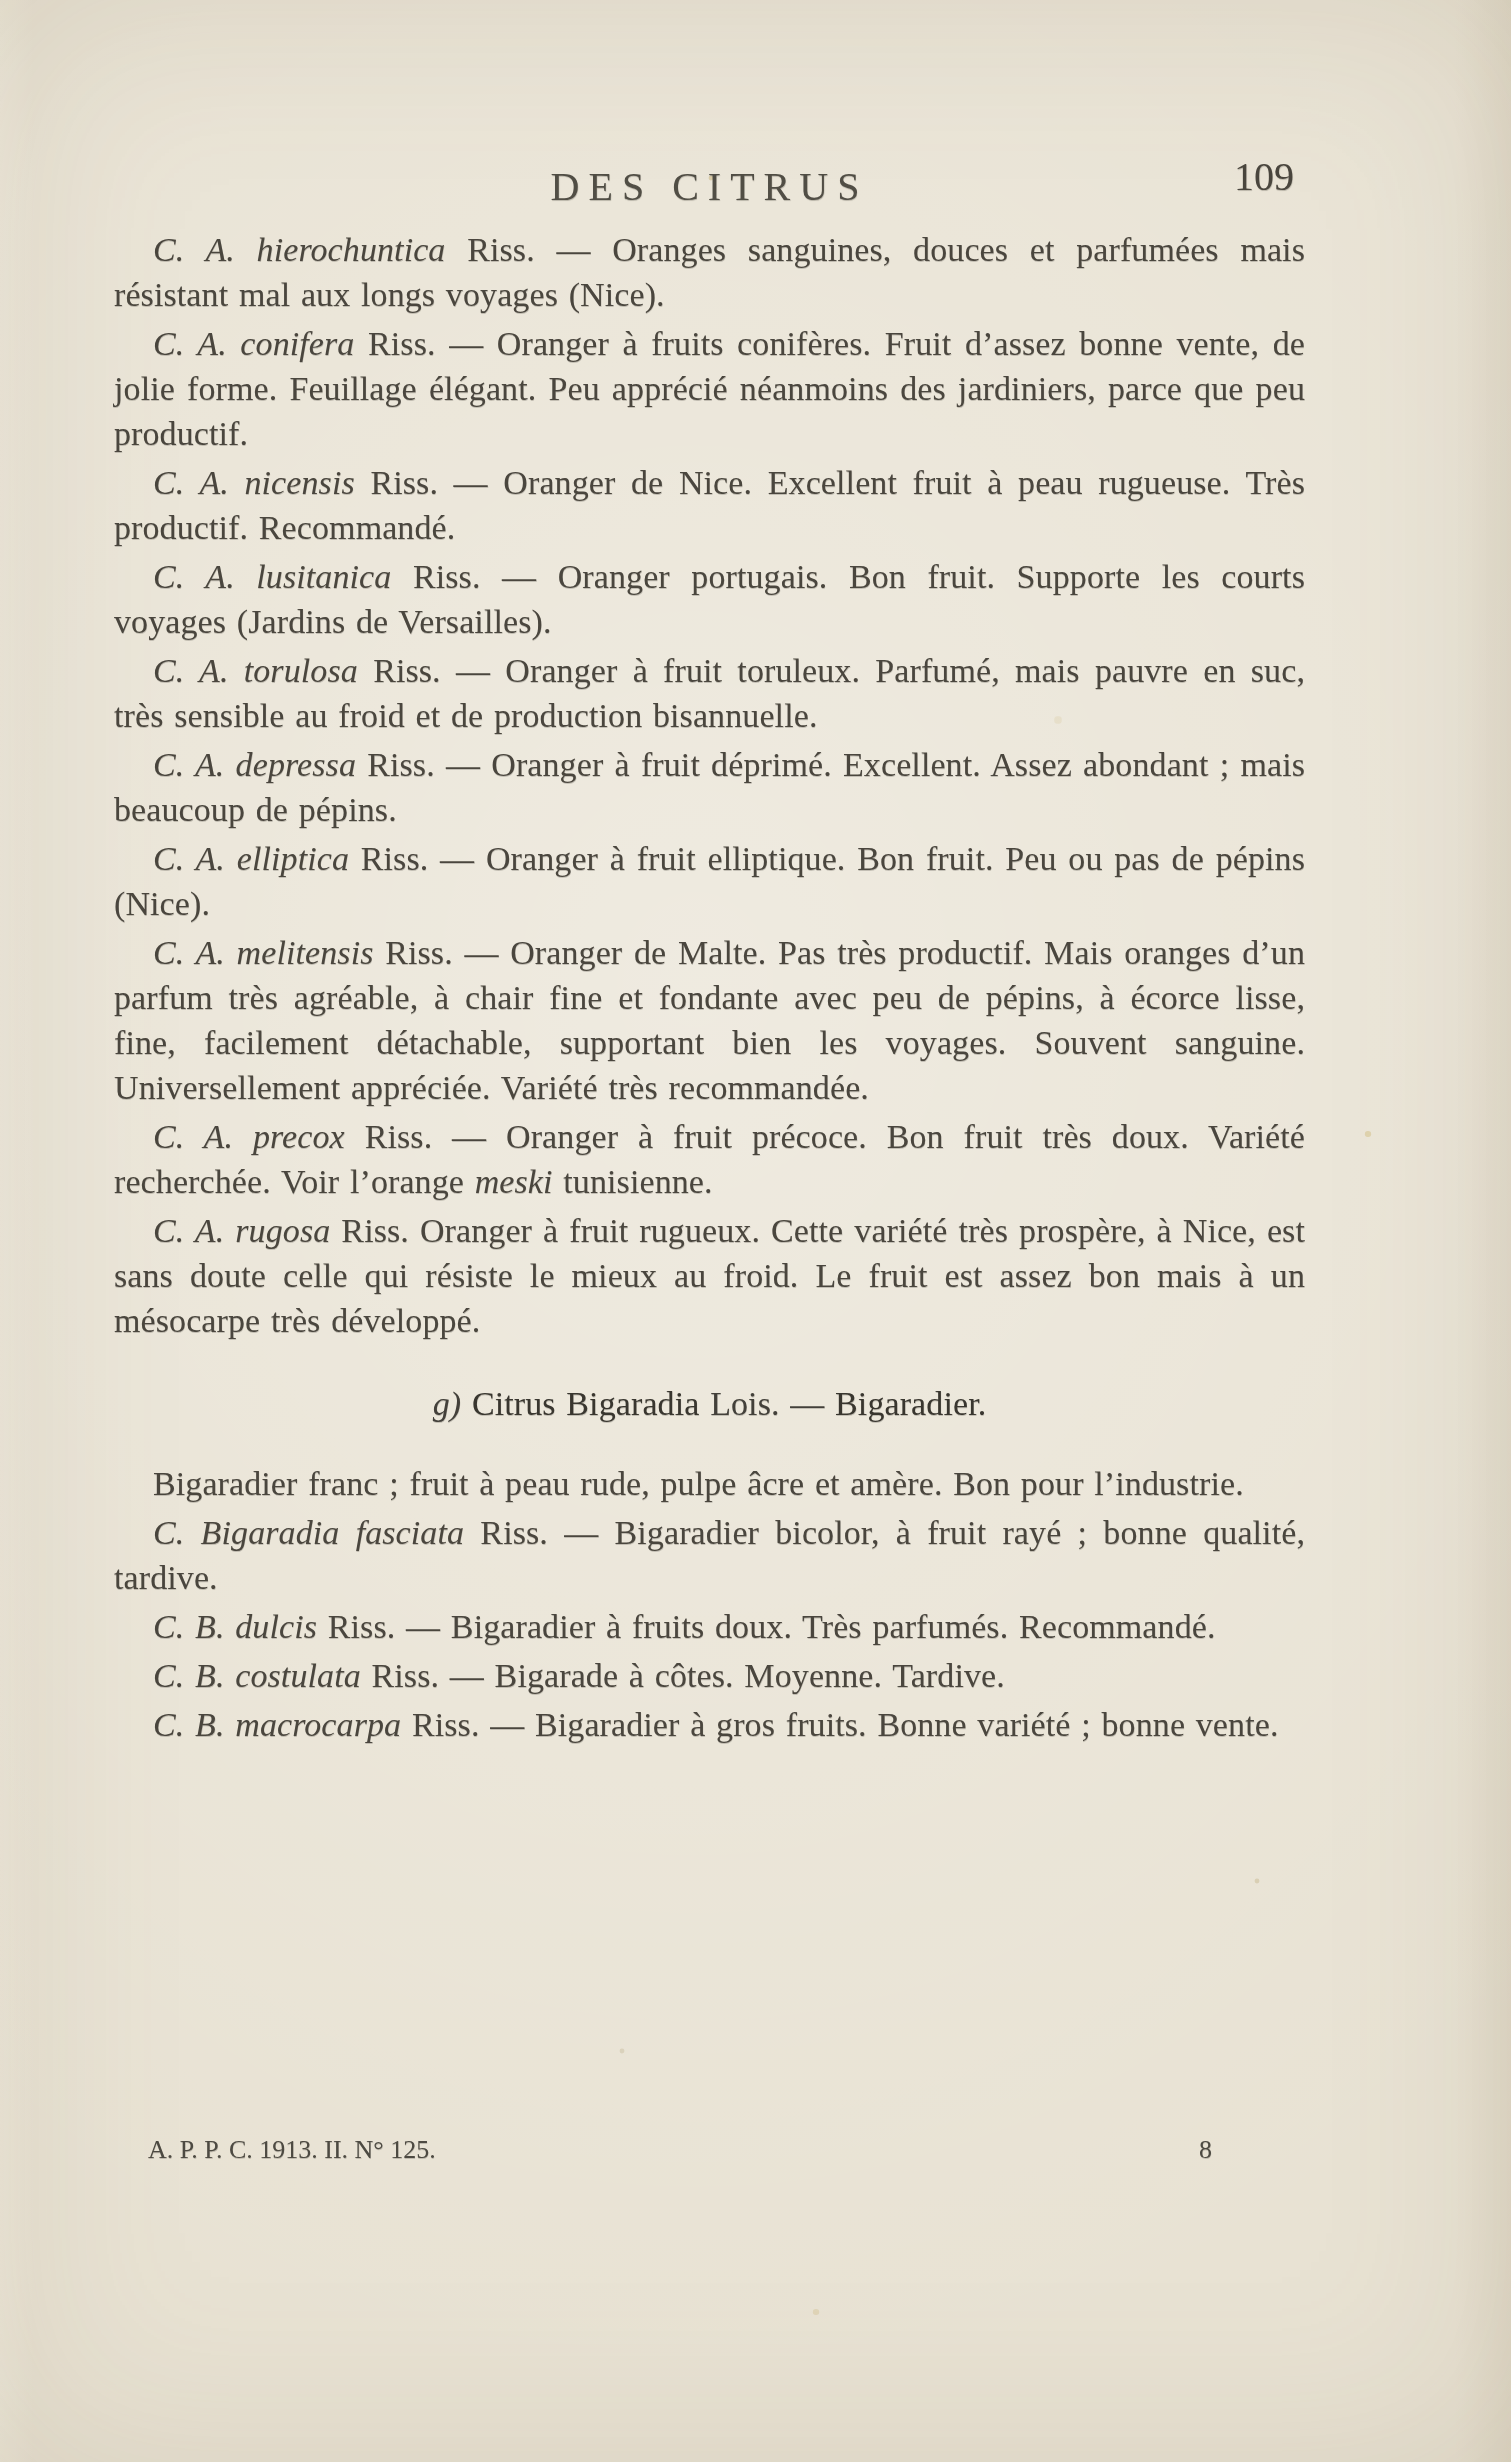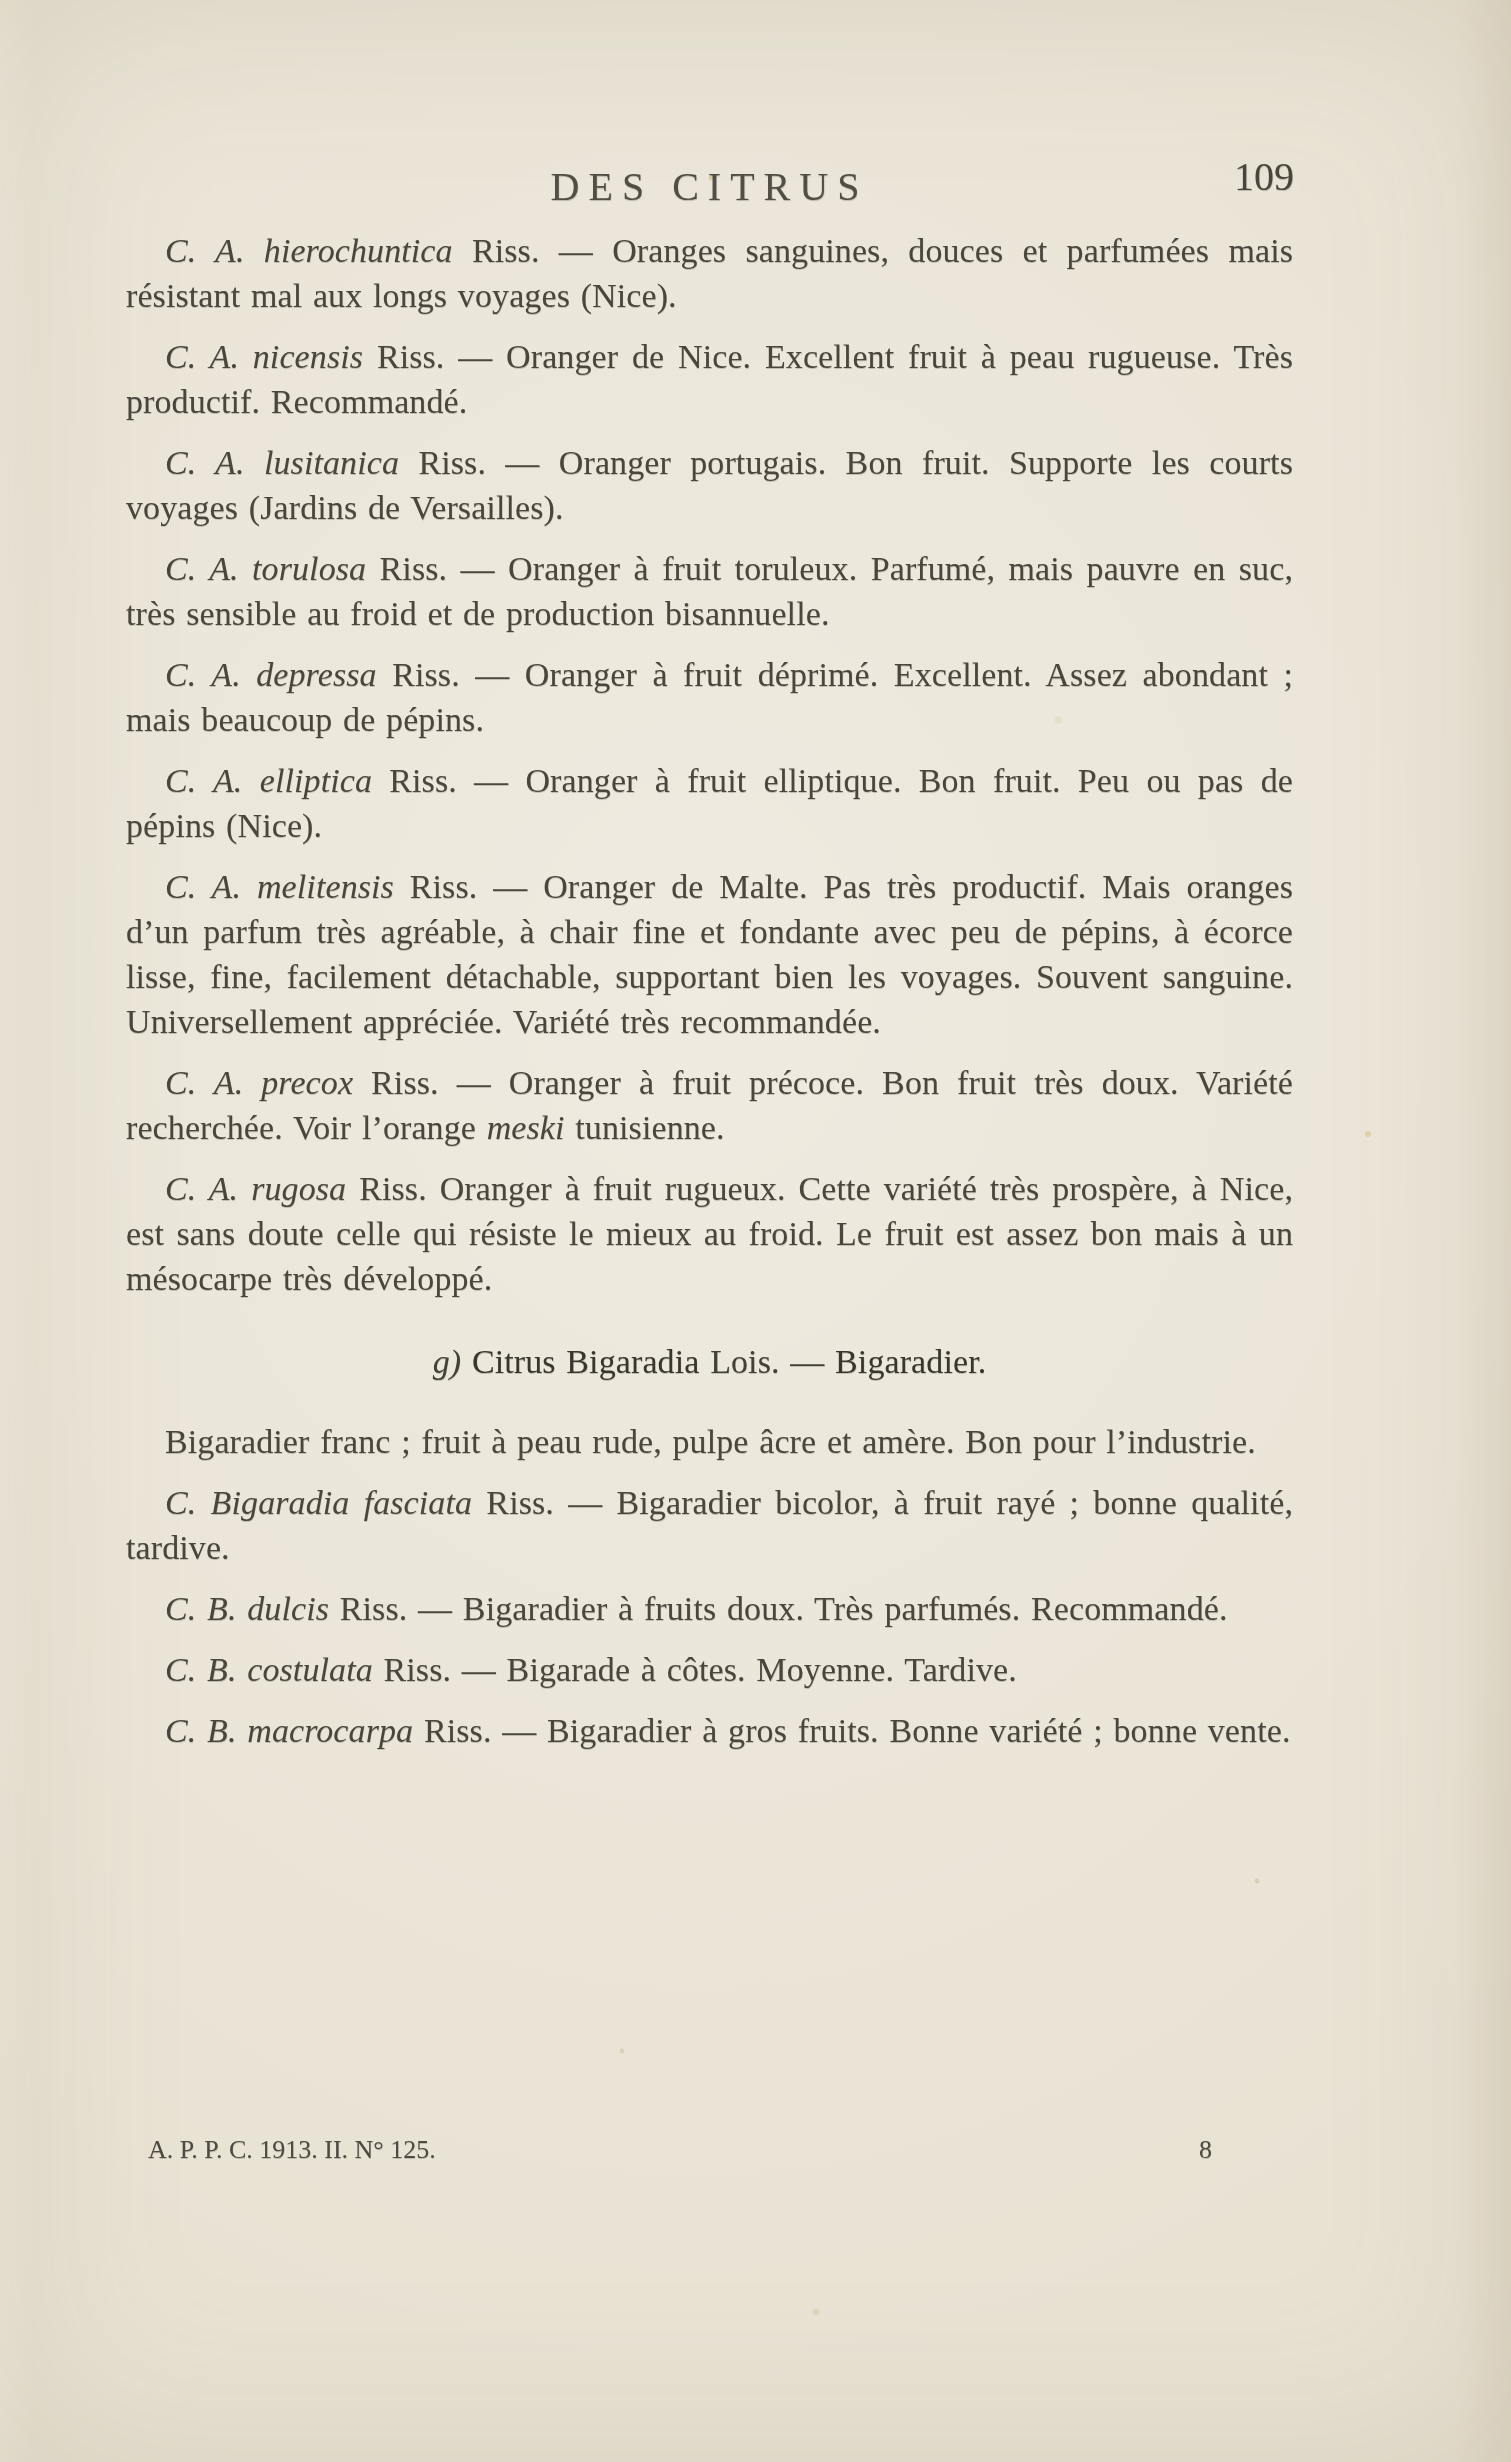--- a/index.html
+++ b/index.html
@@ -69,21 +69,21 @@
     font-size: 40px;
     color: #4a463e;
     text-shadow: 0.4px 0.5px 0.7px rgba(80, 75, 65, 0.30);
   }
 
   .body-text {
     margin-top: 15px;
     text-shadow: 0.3px 0.5px 0.6px rgba(74, 70, 62, 0.26);
   }
   .body-para {
-    margin: 16px;
+    margin: 4px;
     font-size: 34px;
     line-height: 45px;
     text-align: justify;
     text-indent: 39px;
     word-spacing: 2.1px;
     letter-spacing: 0.1px;
   }
   .section-heading {
     margin: 40px 0 37px 0;
     font-size: 34px;
@@ -119,20 +119,21 @@
 
   <div class="text-column">
 
     <div class="page-header">
       <div class="running-title">DES CITRUS</div>
       <div class="page-number">109</div>
     </div>
 
     <div class="body-text">
         <p class="body-para"><span class="seg-italic">C. A. hierochuntica </span><span class="seg-regular">Riss. — Oranges sanguines, douces et parfumées mais résistant mal aux longs voyages (Nice).</span></p>
+        <p class="body-para"><span class="seg-italic">C. A. conifera </span><span class="seg-regular">Riss. — Oranger à fruits conifères. Fruit d’assez bonne vente, de jolie forme. Feuillage élégant. Peu apprécié néanmoins des jardiniers, parce que peu productif.</span></p>
         <p class="body-para"><span class="seg-italic">C. A. nicensis </span><span class="seg-regular">Riss. — Oranger de Nice. Excellent fruit à peau rugueuse. Très productif. Recommandé.</span></p>
         <p class="body-para"><span class="seg-italic">C. A. lusitanica </span><span class="seg-regular">Riss. — Oranger portugais. Bon fruit. Supporte les courts voyages (Jardins de Versailles).</span></p>
         <p class="body-para"><span class="seg-italic">C. A. torulosa </span><span class="seg-regular">Riss. — Oranger à fruit toruleux. Parfumé, mais pauvre en suc, très sensible au froid et de production bisannuelle.</span></p>
         <p class="body-para"><span class="seg-italic">C. A. depressa </span><span class="seg-regular">Riss. — Oranger à fruit déprimé. Excellent. Assez abondant&nbsp;; mais beaucoup de pépins.</span></p>
         <p class="body-para"><span class="seg-italic">C. A. elliptica </span><span class="seg-regular">Riss. — Oranger à fruit elliptique. Bon fruit. Peu ou pas de pépins (Nice).</span></p>
         <p class="body-para"><span class="seg-italic">C. A. melitensis </span><span class="seg-regular">Riss. — Oranger de Malte. Pas très productif. Mais oranges d’un parfum très agréable, à chair fine et fondante avec peu de pépins, à écorce lisse, fine, facilement détachable, supportant bien les voyages. Souvent sanguine. Universellement appréciée. Variété très recommandée.</span></p>
         <p class="body-para"><span class="seg-italic">C. A. precox </span><span class="seg-regular">Riss. — Oranger à fruit précoce. Bon fruit très doux. Variété recherchée. Voir l’orange </span><span class="seg-italic">meski</span><span class="seg-regular"> tunisienne.</span></p>
         <p class="body-para"><span class="seg-italic">C. A. rugosa </span><span class="seg-regular">Riss. Oranger à fruit rugueux. Cette variété très prospère, à Nice, est sans doute celle qui résiste le mieux au froid. Le fruit est assez bon mais à un mésocarpe très développé.</span></p>
         <div class="body-para section-heading"><span class="seg-italic">g) </span><span class="seg-bold">Citrus Bigaradia </span><span class="seg-regular">Lois. — </span><span class="seg-bold">Bigaradier.</span></div>
         <p class="body-para"><span class="seg-regular">Bigaradier franc&nbsp;; fruit à peau rude, pulpe âcre et amère. Bon pour l’industrie.</span></p>

